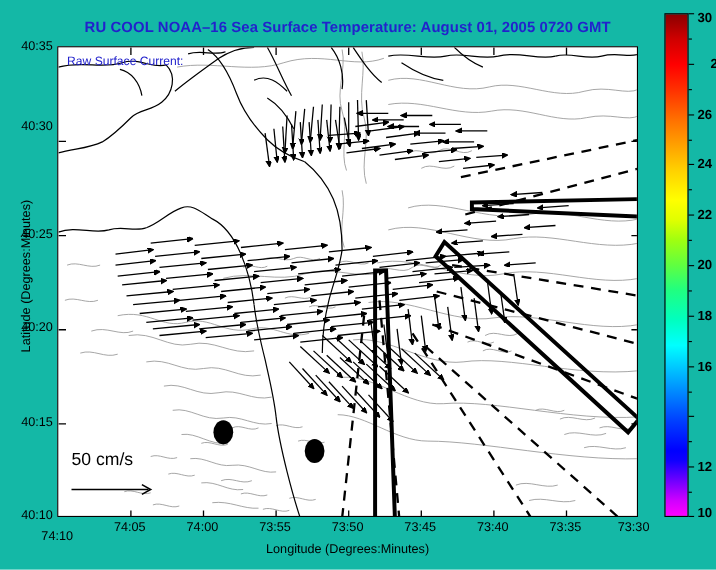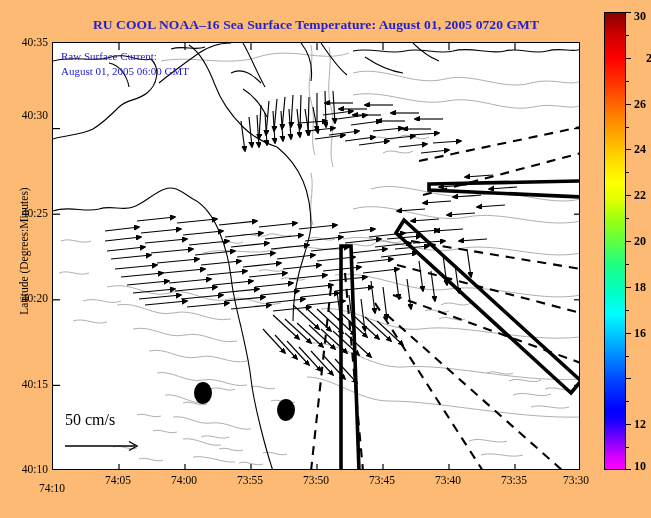--- a/index.html
+++ b/index.html
@@ -4,22 +4,22 @@
 <style>
   html, body {
     margin: 0;
     padding: 0;
     background: #ffffff;
   }
   #root {
     position: relative;
     width: 651px;
     height: 518px;
-    background: #fdba74;
-    font-family: Liberation Serif, serif;
+    background: #14b8a6;
+    font-family: Liberation Sans, sans-serif;
     overflow: hidden;
   }
 
   
   #chart-title {
     position: absolute;
     left: 0;
     top: 17px;
     width: 632px;
     text-align: center;
@@ -461,21 +461,20 @@
       </g>
 
       <g fill="#000000">
         <ellipse cx="150" cy="350" rx="9" ry="11"></ellipse>
         <ellipse cx="233" cy="367" rx="9" ry="11"></ellipse>
       </g>
     </svg>
 
     <div id="subtitle">
       <div>Raw Surface Current:</div>
-      <div>August 01, 2005 06:00 GMT</div>
     </div>
 
     <div id="scale-bar">
       <div id="scale-bar-label">50 cm/s</div>
       <svg width="82" height="14" viewBox="0 0 82 14">
         <line x1="2" y1="7" x2="72" y2="7" stroke="#000" stroke-width="1.4"></line>
         <path d="M66,2.5 L74,7 L66,11.5" fill="none" stroke="#000" stroke-width="1.4"></path>
       </svg>
     </div>
 
@@ -521,20 +520,21 @@
   <div class="xtick-label" style="left:490px; top:474px;">73:35</div>
   <div class="xtick-label" style="left:556px; top:474px; text-align:center; width:40px;">73:30</div>
 
   <div class="ytick-label" style="left:2px;  top:36px;">40:35</div>
   <div class="ytick-label" style="left:2px;  top:109px;">40:30</div>
   <div class="ytick-label" style="left:2px;  top:207px;">40:25</div>
   <div class="ytick-label" style="left:2px;  top:292px;">40:20</div>
   <div class="ytick-label" style="left:2px;  top:378px;">40:15</div>
   <div class="ytick-label" style="left:2px;  top:463px;">40:10</div>
 
+  <div id="xaxis-title">Longitude (Degrees:Minutes)</div>
   <div id="yaxis-title">Latitude (Degrees:Minutes)</div>
 
   <div id="colorbar-wrap">
     <div id="colorbar-gradient"></div>
 
     <div class="cb-tick" style="top:0px;"></div>
     <div class="cb-tick" style="top:45.8px;"></div>
     <div class="cb-tick" style="top:91.6px;"></div>
     <div class="cb-tick" style="top:137.4px;"></div>
     <div class="cb-tick" style="top:183.2px;"></div>

